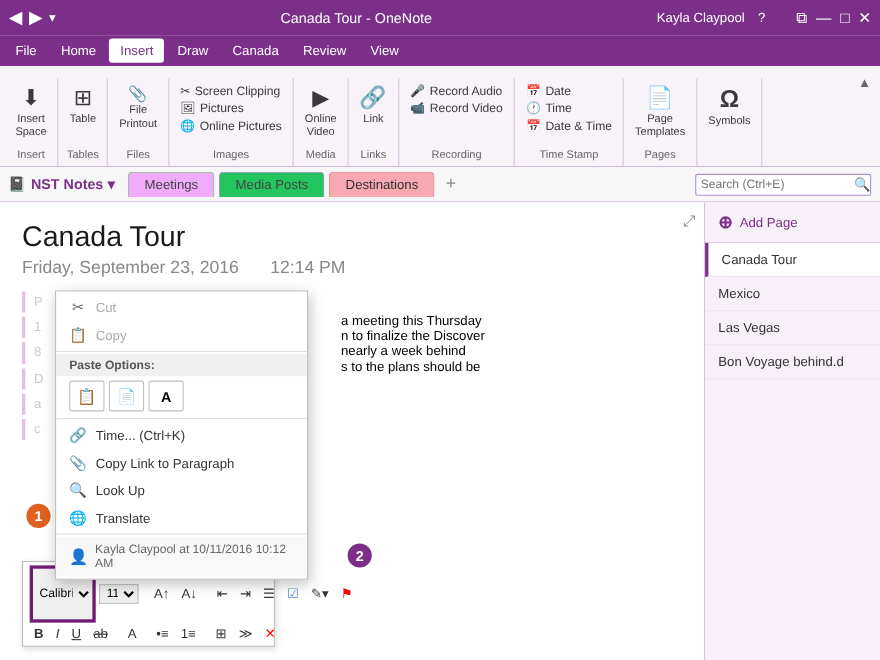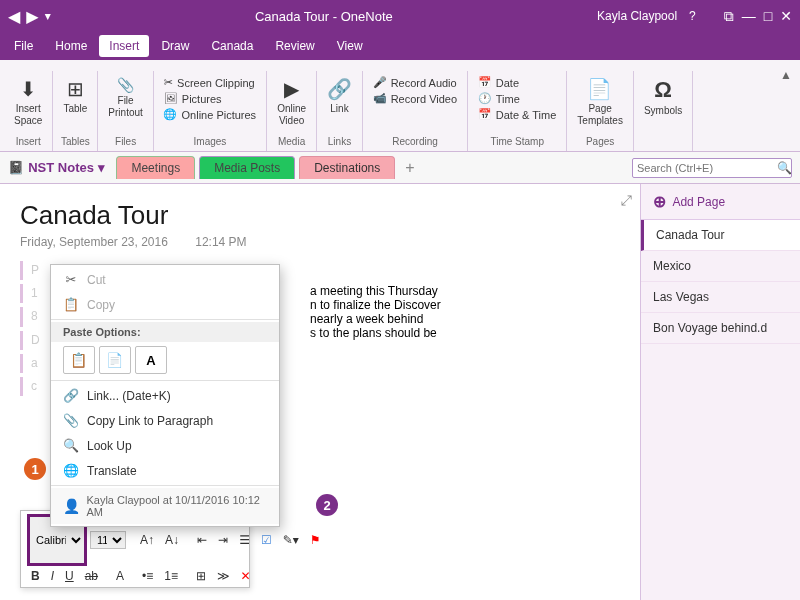--- a/index.html
+++ b/index.html
@@ -134,21 +134,21 @@
       background: #e0d0e8;
       color: #444;
       border: 1px solid #c8b0d8;
       border-bottom: none;
     }
     .tab.active {
       background: #f7a8b0;
       color: #333;
       border-color: #e090a0;
     }
-    .tab.green { background: #fca5a5; border-color: #90c090; }
+    .tab.green { background: #f0abfc; border-color: #90c090; }
     .tab.purple { background: #22c55e; border-color: #b090c8; text-align: right; }
     .tab-add { font-size: 16px; color: #888; cursor: pointer; padding: 0 6px; }
 
     .search-box {
       margin-left: auto;
       display: flex;
       align-items: center;
       border: 1px solid #b090c8;
       background: white;
       border-radius: 2px;
@@ -178,21 +178,21 @@
     }
 
     .page-title {
       font-size: 26px;
       font-weight: 300;
       color: #1a1a1a;
       margin-bottom: 4px;
     }
     .page-date {
       color: #888;
-      font-size: 12px;
+      font-size: 16px;
       margin-bottom: 12px;
     }
     .page-date span { margin-right: 24px; }
 
     .page-body {
       font-size: 12px;
       color: #333;
       line-height: 1.6;
     }
 
@@ -587,21 +587,21 @@
 
       <div class="paste-options-row">
         <div class="paste-btn">📋</div>
         <div class="paste-btn">📄</div>
         <div class="paste-btn" style="font-weight:bold;font-size:13px;">A</div>
       </div>
       <div class="ctx-separator"></div>
 
       <div class="ctx-item">
         <span class="ctx-icon">🔗</span>
-        <span>Link... (Date+K)</span>
+        <span>Time... (Ctrl+K)</span>
       </div>
 
       <div class="ctx-item">
         <span class="ctx-icon">📎</span>
         <span>Copy Link to Paragraph</span>
       </div>
 
       <div class="ctx-item">
         <span class="ctx-icon">🔍</span>
         <span>Look Up</span>

